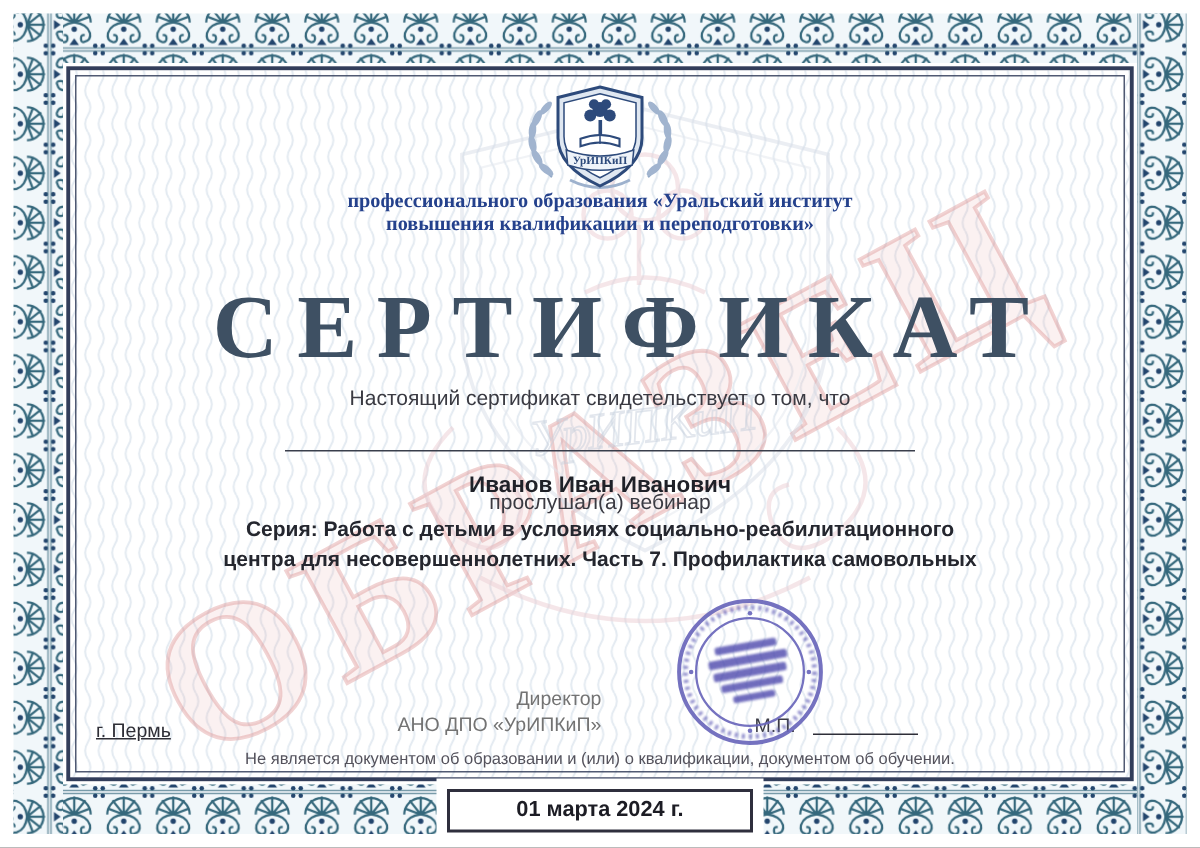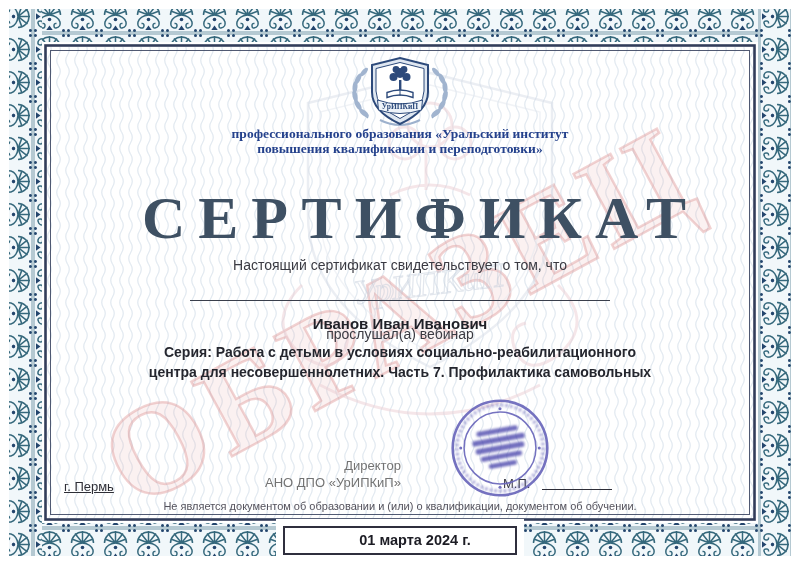--- a/index.html
+++ b/index.html
@@ -36,21 +36,21 @@
   .stamp{left:448px;top:396px;z-index:3;}
   .sig-role{left:265px;top:458px;font-size:13px;line-height:16.5px;color:#737373;text-align:right;}
   .city{left:64px;top:479px;font-size:13px;color:#2e2e36;text-decoration:underline;}
   .mp{left:503px;top:476px;font-size:13px;color:#3c3c46;z-index:2;}
   .sig-line{left:542px;top:489px;width:70px;border-top:1.5px solid #2e2e38;}
   .disclaimer{top:500px;font-size:11px;color:#54525c;}
   .datebox{
     left:50%;top:526px;transform:translateX(-50%);z-index:4;
     width:200px;height:25px;background:#fff;border:2px solid #2f2f3d;
     box-shadow:0 0 0 7px #ffffff;
-    font-size:14.5px;font-weight:bold;color:#1c1c24;text-align:center;line-height:25px;padding-left:30px;
+    font-size:14.5px;font-weight:bold;color:#1c1c24;text-align:center;line-height:25px;
   }
 </style>
 </head>
 <body>
 
 <div class="page">
 
   <svg class="bg-svg" width="800" height="565" aria-hidden="true">
     <defs>
       <pattern id="ornH" width="33" height="33" patternUnits="userSpaceOnUse">

